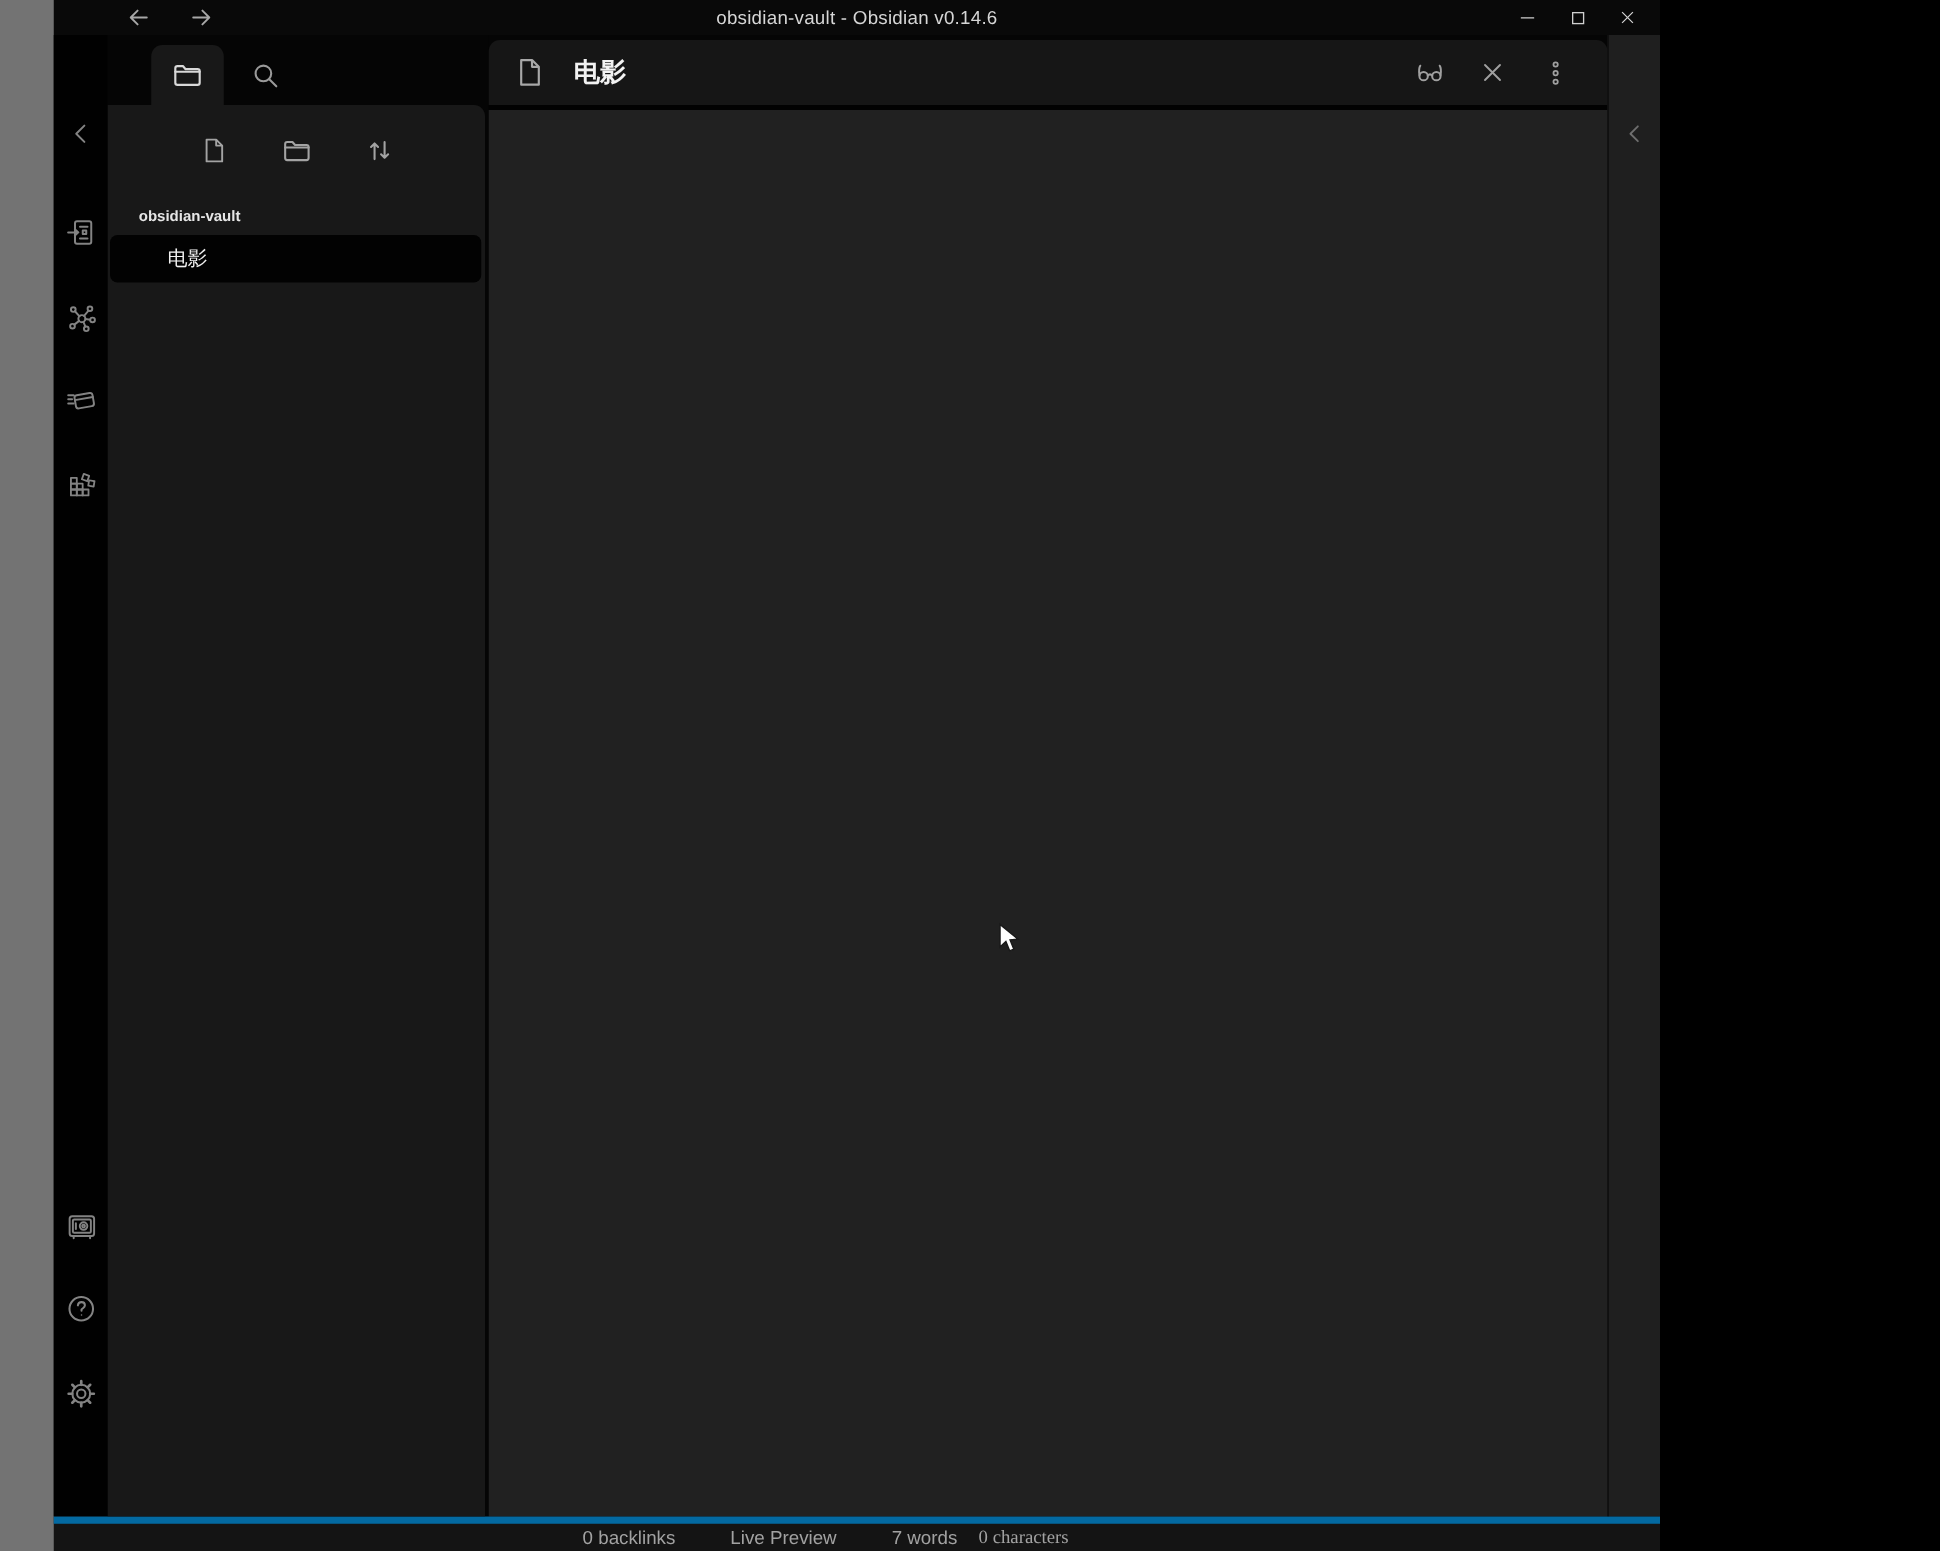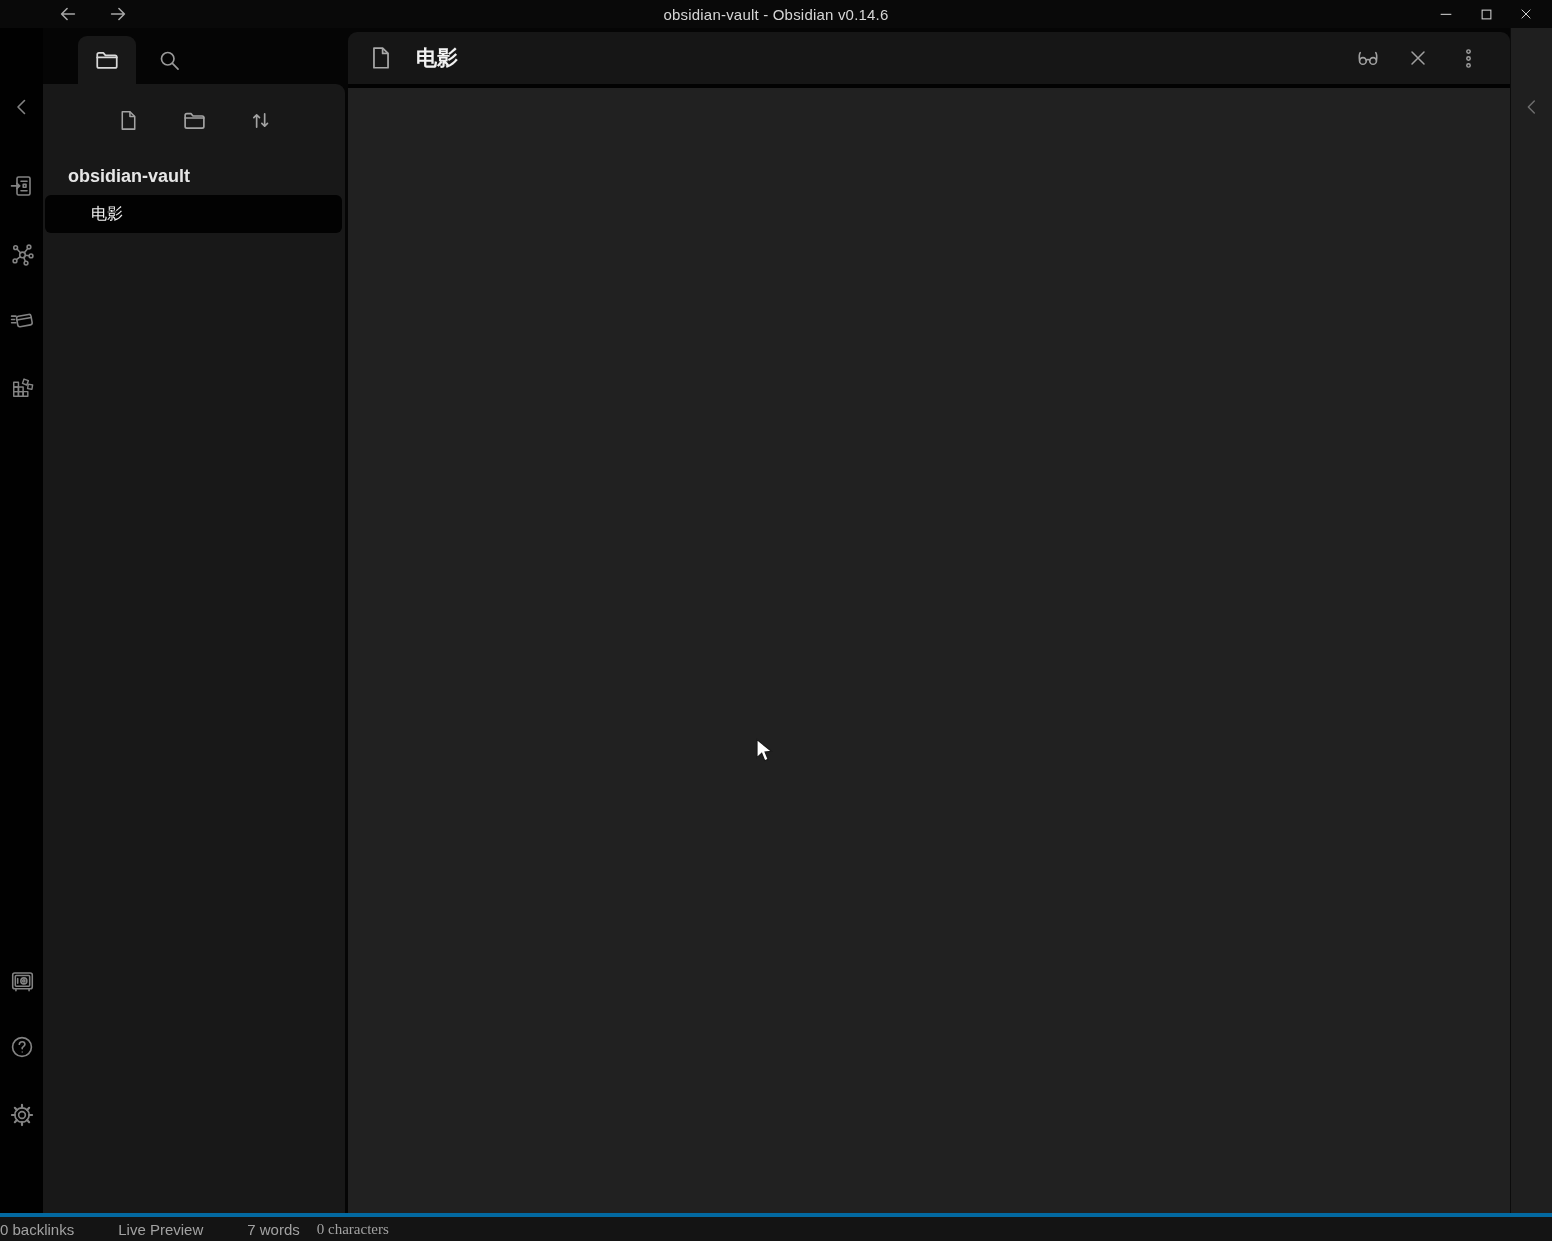--- a/index.html
+++ b/index.html
@@ -1,19 +1,19 @@
 <!DOCTYPE html>
 <html><head>
 <meta charset="utf-8">
 <style>
   * { margin:0; padding:0; box-sizing:border-box; }
   html,body { width:1552px; height:1241px; overflow:hidden; background:#000;
               font-family:"Liberation Sans", sans-serif; }
-  .window { position:relative; width:1552px; height:1241px; background:#737373;
-            display:flex; flex-direction:column; }
+  .window { position:relative; width:1328px; height:1241px; background:#737373;
+            display:flex; flex-direction:column;padding-left:43px; }
 
   
   .titlebar { height:28px; flex:0 0 28px; background:#090909; position:relative;
               display:flex; align-items:center; justify-content:center; }
   .titlebar .app-title { color:#d6d6d6; font-size:15px; letter-spacing:.2px; }
   .nav-arrows { position:absolute; left:54px; top:0; height:28px; display:flex; gap:22px; align-items:center; }
   .nav-btn { width:28px; height:24px; display:flex; align-items:center; justify-content:center; color:#a7a7a7; cursor:pointer; }
   .win-controls { position:absolute; right:6px; top:0; height:28px; display:flex; align-items:center; }
   .win-btn { width:40px; height:28px; display:flex; align-items:center; justify-content:center; color:#cfcfcf; cursor:pointer; }
 
@@ -30,21 +30,21 @@
   .tab-strip { height:56px; flex:0 0 56px; position:relative; background:#050505; }
   .tab { position:absolute; top:8px; height:48px; width:58px; display:flex; align-items:center;
          justify-content:center; cursor:pointer; color:#9a9a9a; }
   .tab.active { background:#181818; border-radius:9px 9px 0 0; color:#d8d8d8; }
   .tab-folder { left:35px; }
   .tab-search { left:97px; }
   .sidebar-body { flex:1 1 auto; background:#181818; border-radius:0 9px 0 0; padding-top:12px; min-height:0; }
   .nav-buttons { height:48px; display:flex; align-items:center; justify-content:center; gap:26px; }
   .nav-action { width:40px; height:36px; display:flex; align-items:center; justify-content:center;
                 color:#a3a3a3; border-radius:5px; cursor:pointer; }
-  .vault-title { margin:22px 0 8px 25px; color:#e6e6e6; font-size:18px; font-weight:700; cursor:pointer; }
+  .vault-title { margin:22px 0 8px 25px; color:#e6e6e6; font-size:12px; font-weight:700; cursor:pointer; }
   .file-item { margin:0 3px 0 2px; height:38px; display:flex; align-items:center;
                padding-left:46px; border-radius:6px; color:#c9c9c9; font-size:16px; cursor:pointer; }
   .file-item.selected { background:#020202; color:#f0f0f0; }
 
   
   .v-seam { width:3px; flex:0 0 3px; background:#050505; }
 
   
   .main-pane { flex:1 1 auto; display:flex; flex-direction:column; min-width:0; }
   .view-header { margin-top:4px; height:52px; flex:0 0 52px; background:#161616;
@@ -57,22 +57,22 @@
   .h-seam { height:4px; flex:0 0 4px; background:#020202; }
   .view-content { flex:1 1 auto; background:#212121; position:relative; min-height:0; }
   .mouse-cursor { position:absolute; left:407px; top:650px; pointer-events:none; }
 
   
   .right-strip { width:42px; flex:0 0 42px; background:#1f1f1f; border-left:1px solid #0c0c0c; position:relative; }
   .right-collapse { position:absolute; top:66px; left:8px; width:26px; height:26px; color:#6e6e6e;
                     display:flex; align-items:center; justify-content:center; cursor:pointer; }
 
   
-  .status-bar { height:28px; flex:0 0 28px; background:#141414; border-top:4px solid #0369a1;
-                display:flex; align-items:center; justify-content:flex-start; padding-right:50px;
+  .status-bar { height:28px; flex:0 0 28px; background:#141414; border-top:6px solid #0369a1;
+                display:flex; align-items:center; justify-content:center; padding-right:50px;
                 color:#a2a2a2; font-size:15px; }
   .status-item { white-space:nowrap; }
   .status-item + .status-item { margin-left:44px; }
   .status-item.tight { margin-left:17px;font-family:Liberation Serif, serif; }
 
   svg { display:block; }
 </style>
 </head>
 <body>
 

